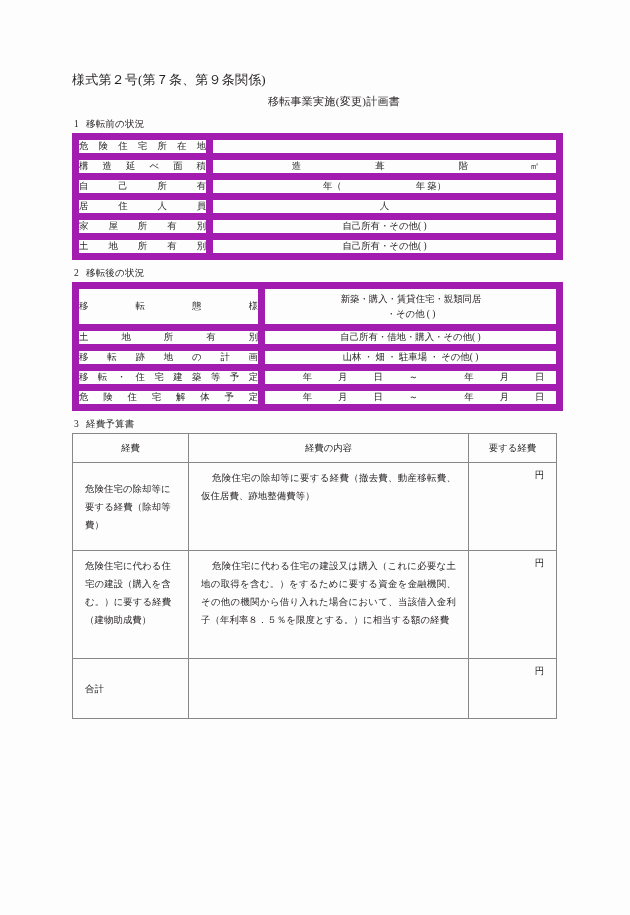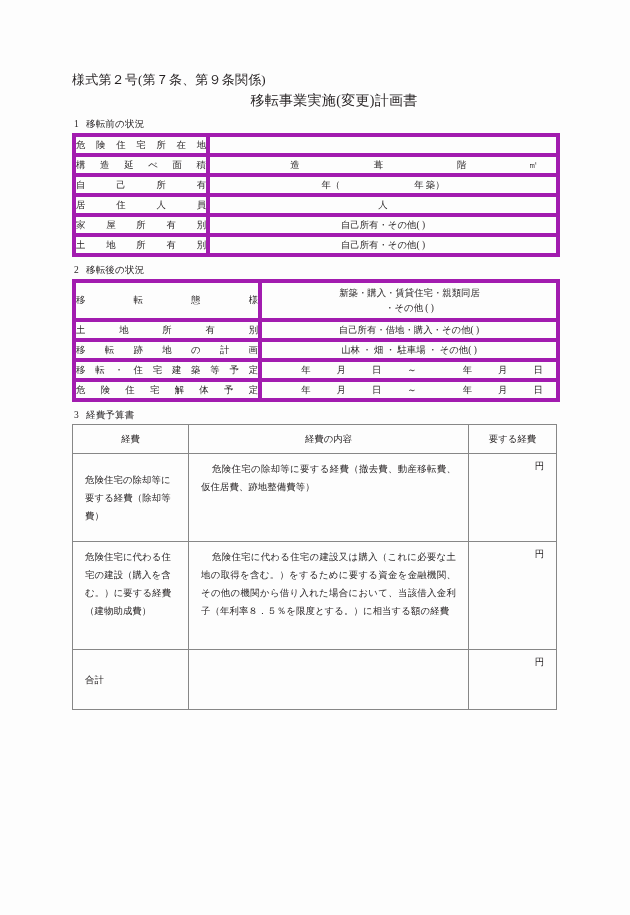--- a/index.html
+++ b/index.html
@@ -33,21 +33,21 @@
 
   
   .form-no {
     font-size: 13px;
     line-height: 16px;
     letter-spacing: 0.2px;
     white-space: nowrap;
     margin: 0 0 4px 0;
   }
   .doc-title {
-    font-size: 14px;
+    font-size: 11px;
     line-height: 18px;
     letter-spacing: 0.3px;
     text-align: center;
     margin: 0 0 8px 0;
     padding-left: 38px;
     white-space: nowrap;
   }
   .section-label {
     font-size: 9.5px;
     line-height: 13px;
@@ -58,21 +58,21 @@
   .section-label .sec-num { margin-right: 7px; }
 
   
   table.form {
     border-collapse: collapse;
     width: 484px;
     table-layout: fixed;
     margin: 0 0 7px 0;
   }
   table.form td {
-    border: 4px solid #a21caf;
+    border: 7px solid #a21caf;
     font-size: 9.4px;
     line-height: 13px;
     padding: 0 0;
     vertical-align: middle;
     color: #231f20;
   }
 
   
   td.lbl {
     text-align: justify;

